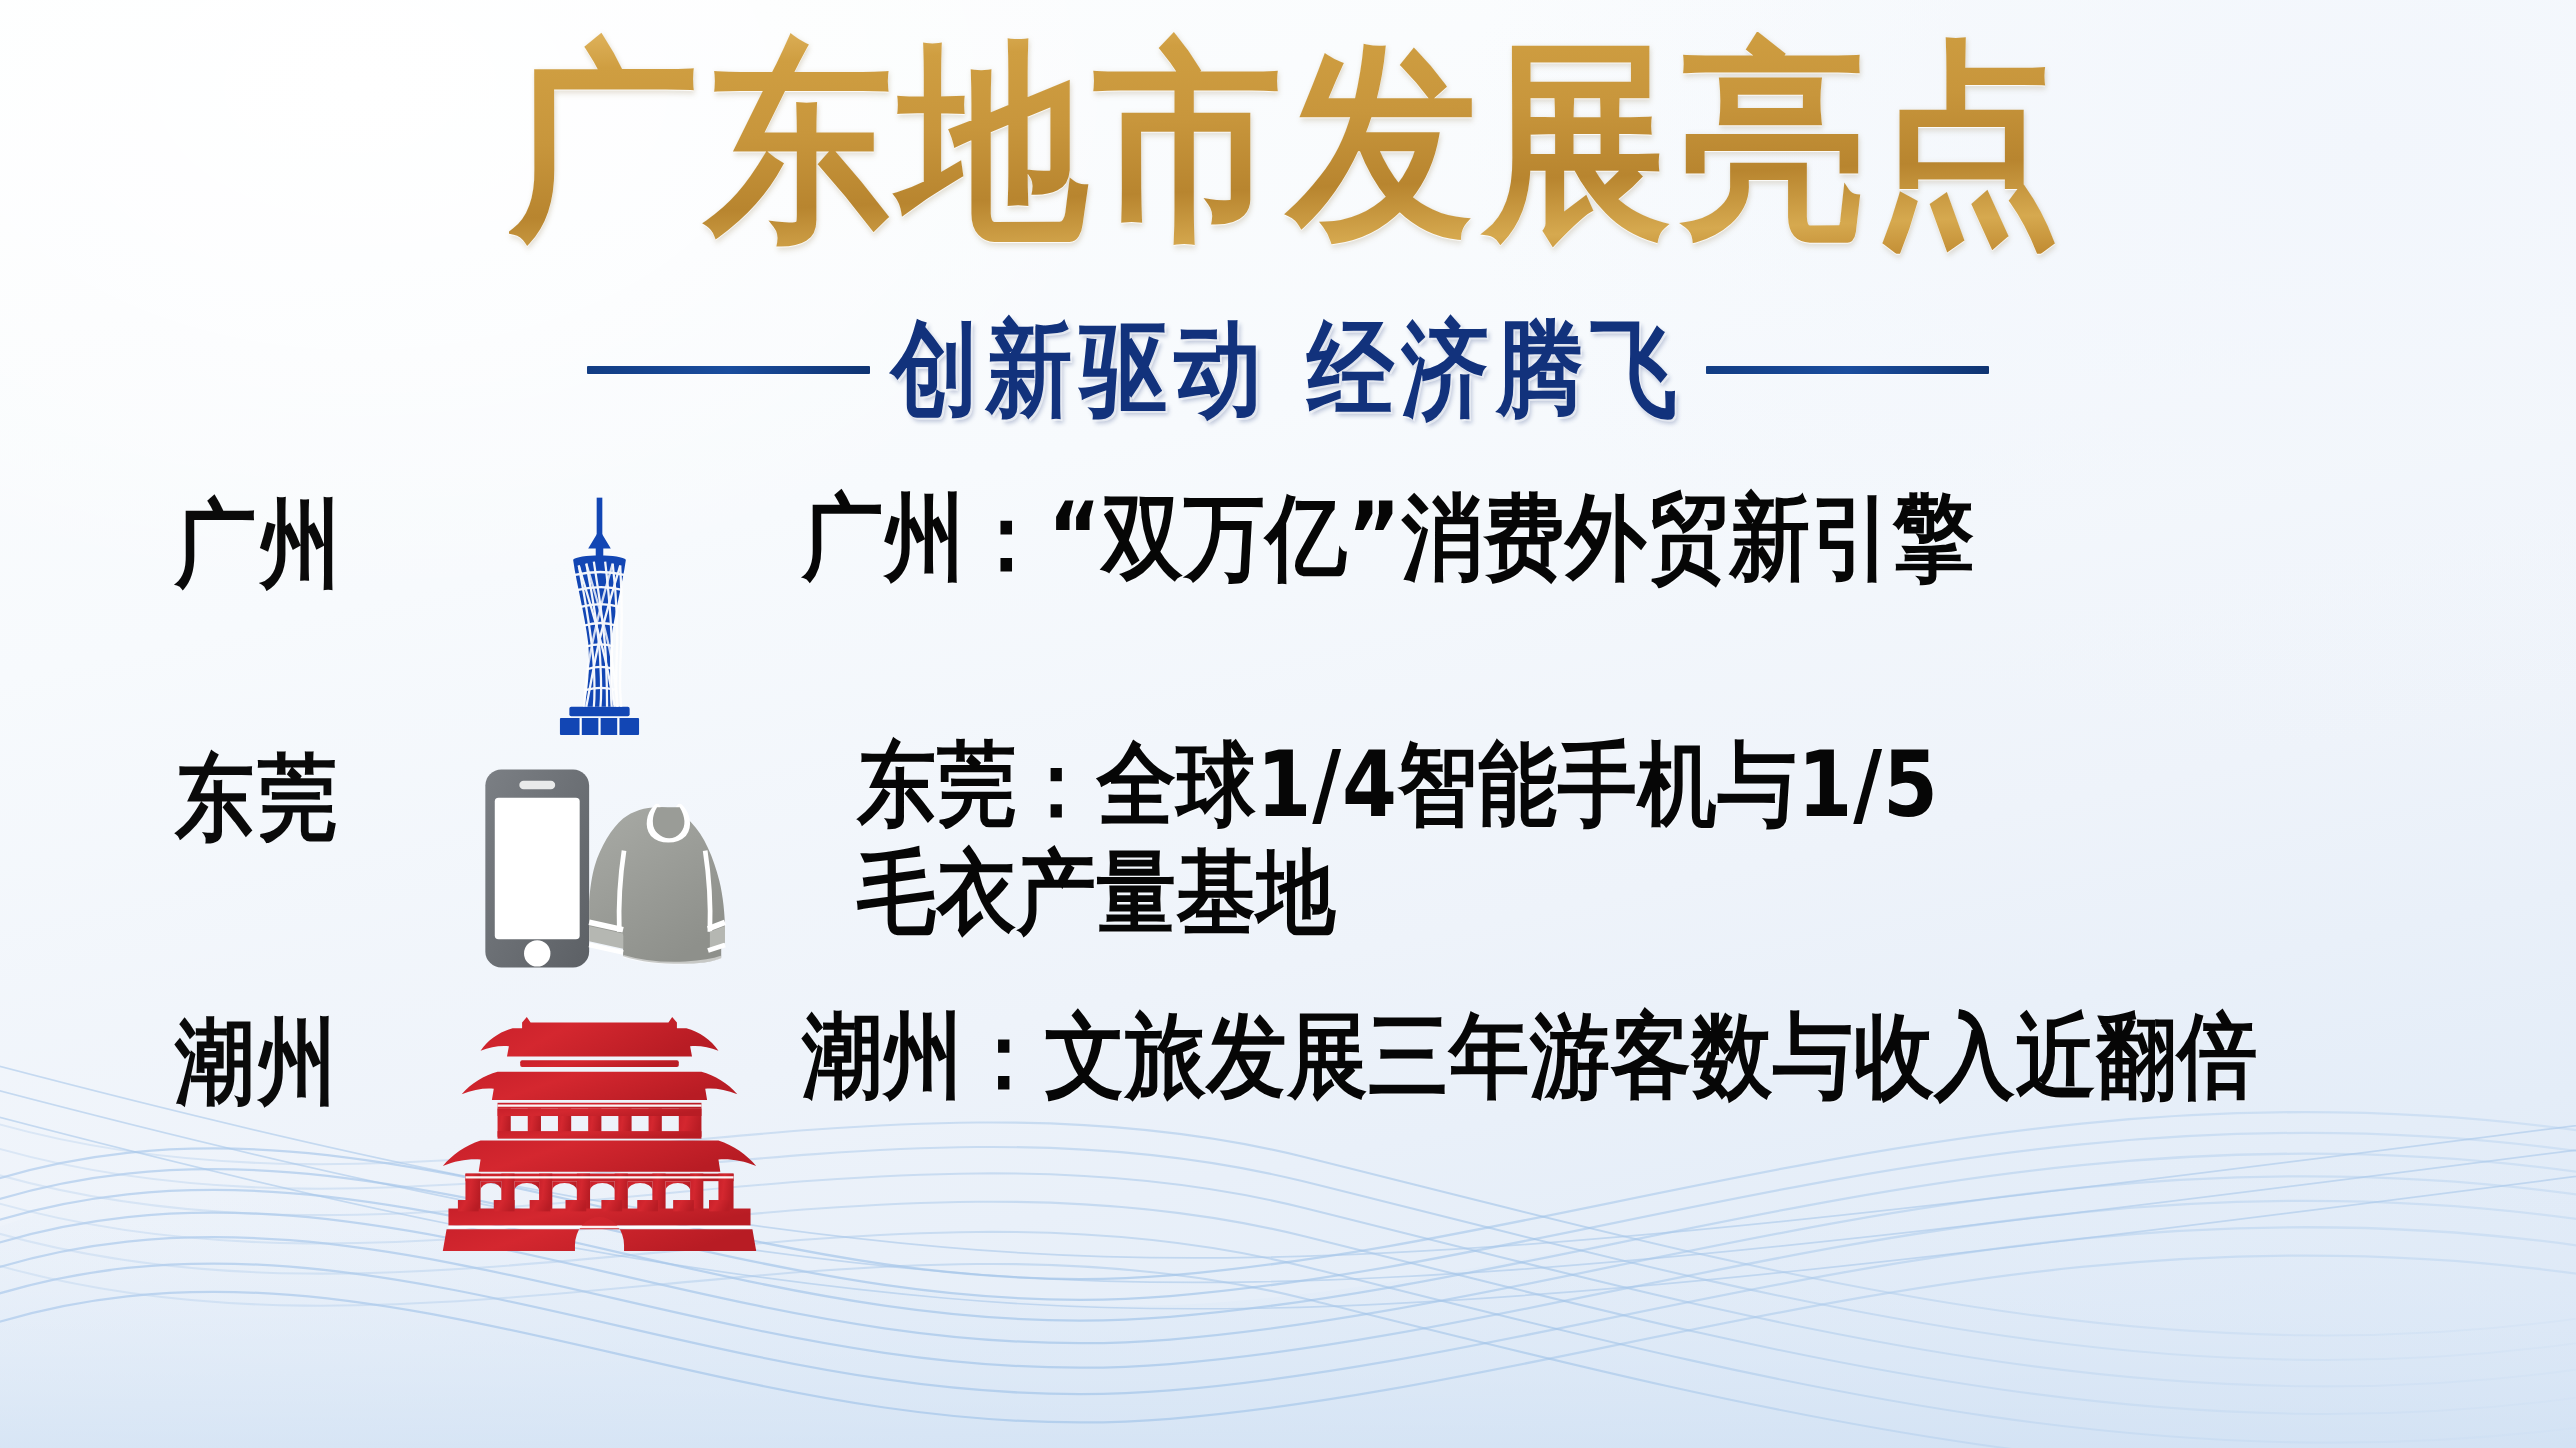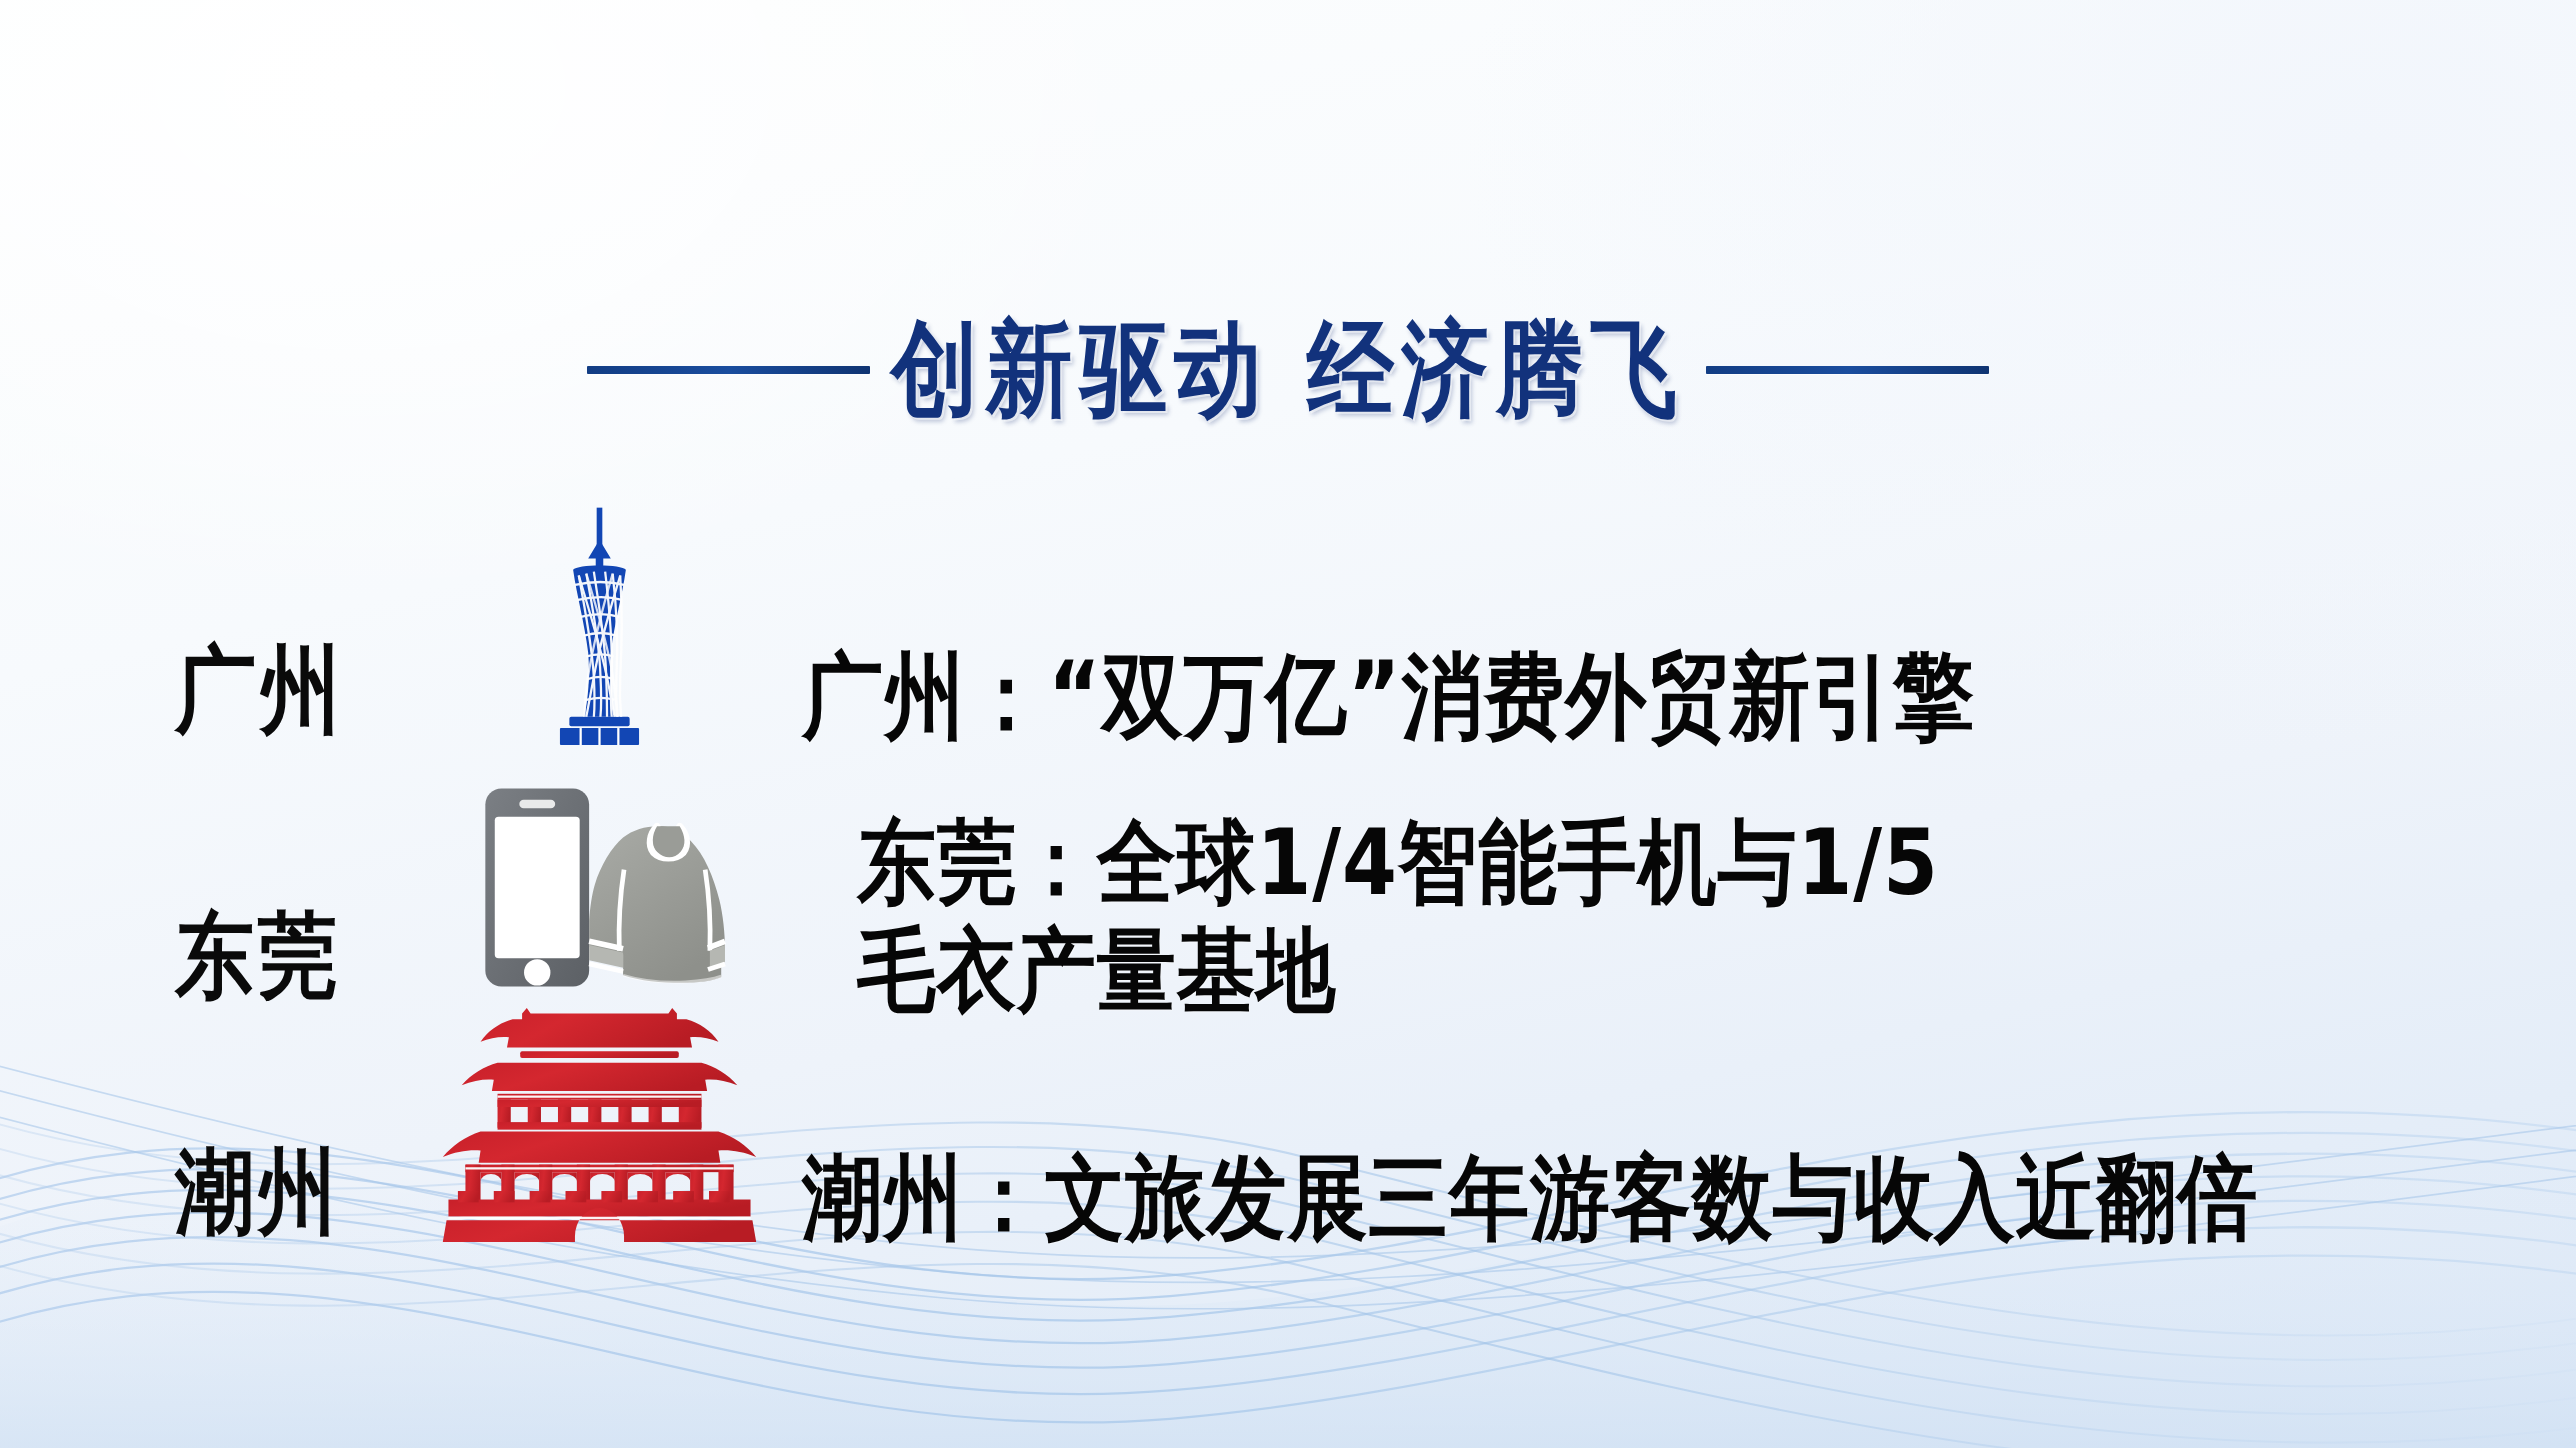--- a/index.html
+++ b/index.html
@@ -66,21 +66,21 @@
     white-space:nowrap;
     transform:scaleY(1.2);
     text-shadow:1.9px 1.9px 0 rgba(255,255,255,.55), 2.8px 3.8px 3.8px rgba(20,45,110,.25);
   }
 
   
   .rows { position:absolute; top:491px; left:0; width:100%; }
   .row {
     position:relative;
     display:flex;
-    align-items:flex-end;
+    align-items:flex-start;
     height:245px;
   }
   .city-label {
     width:396px;
     padding-left:175px;
     flex:0 0 396px;
     font-size:79px;
     font-weight:bold;
     letter-spacing:3.8px;
     color:#0a0a0a;
@@ -163,20 +163,23 @@
       <path d="M-40,1330 C420,1480 900,1258 1380,1376 C1840,1490 2280,1608 2770,1540"></path>
     </g>
 
     <g fill="none" stroke="#a9c8ea" stroke-width="1.8" opacity="0.6">
       <path d="M-40,1120 C300,1210 640,1290 1000,1322 C1420,1360 1900,1300 2770,1188"></path>
       <path d="M-40,1146 C300,1236 640,1316 1000,1348 C1420,1386 1900,1326 2770,1214"></path>
       <path d="M-40,1174 C300,1264 640,1344 1000,1376 C1420,1414 1900,1354 2770,1242"></path>
     </g>
   </svg>
 
+  <div class="title-wrap">
+    <div class="title">广东地市发展亮点</div>
+  </div>
 
   <div class="subtitle-row">
     <div class="sub-rule"></div>
     <div class="subtitle">创新驱动  经济腾飞</div>
     <div class="sub-rule"></div>
   </div>
 
   <div class="rows">
 
     <div class="row" id="row-guangzhou">

